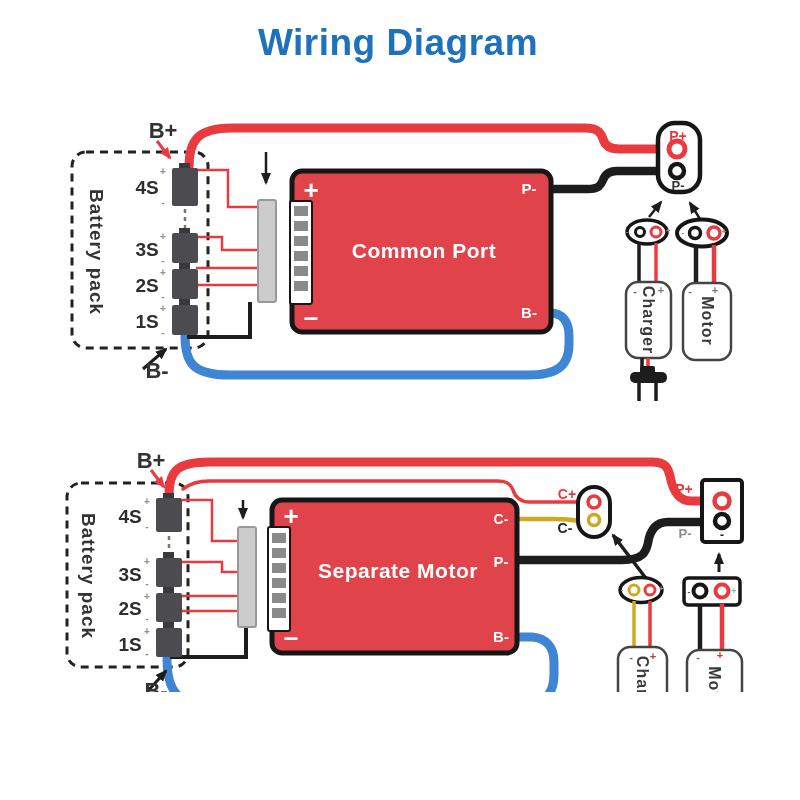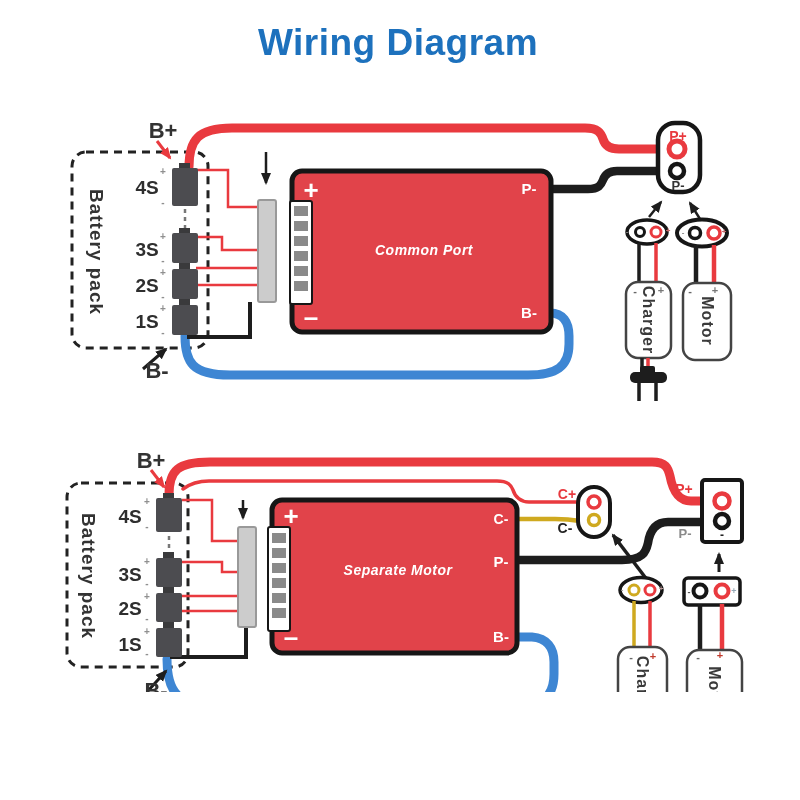--- a/index.html
+++ b/index.html
@@ -7,21 +7,21 @@
          font-family:"Liberation Sans", sans-serif;}
   #wires{position:absolute;left:0;top:0;}
   .lb{position:absolute;transform:translate(-50%,-50%);font-weight:bold;white-space:nowrap;line-height:1;}
   .vlb{position:absolute;transform:translate(-50%,-50%);writing-mode:vertical-lr;text-orientation:mixed;
        font-weight:600;white-space:nowrap;line-height:1;letter-spacing:1px;}
   .ttl{font-size:37px;color:#1d71bd;letter-spacing:.5px;}
   .big{font-size:22px;color:#333;}
   .cell{font-size:19px;color:#2e2e2e;font-weight:600;}
   .mk{font-size:10px;color:#8f8f8f;font-weight:bold;}
   .bplus{font-size:26px;color:#fff;}
-  .bname{font-size:14px;color:#fff;letter-spacing:.5px;font-style:italic;}
+  .bname{font-size:21px;color:#fff;letter-spacing:.5px;}
   .bport{font-size:15px;color:#fff;}
   .red{color:#e8393e;}
   .vtxt{font-size:16px;color:#3a3a3a;}
 </style>
 </head>
 <body>
 
 <div id="stage">
 
 <svg id="wires" width="800" height="800" viewBox="0 0 800 800">

